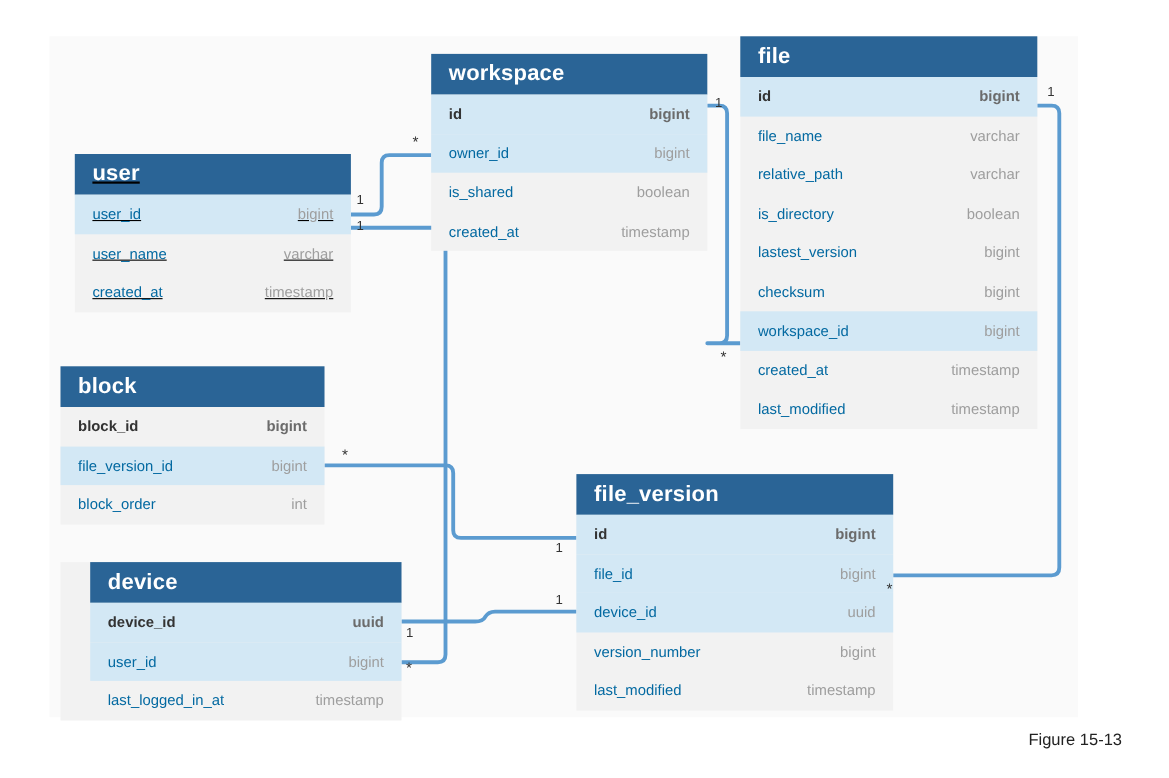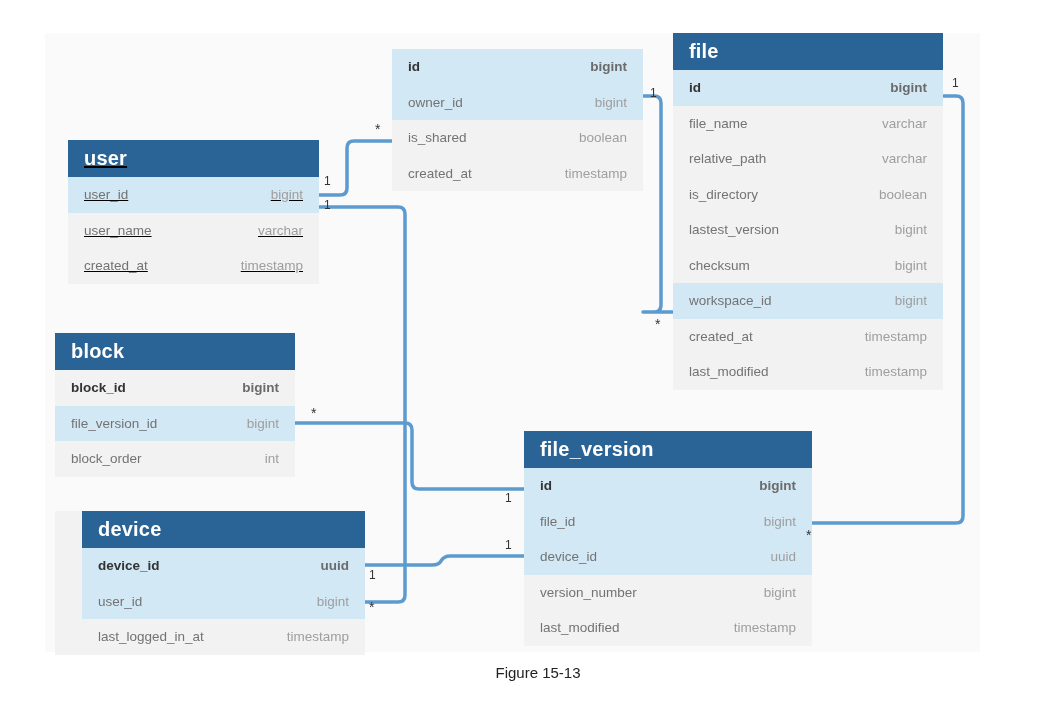--- a/index.html
+++ b/index.html
@@ -55,21 +55,21 @@
   .row {
     height: 35.5px;
     display: flex;
     align-items: center;
     justify-content: space-between;
     padding: 0 16px;
     box-sizing: border-box;
     font-size: 13.5px;
   }
   .row .col-name {
-    color: #737373;
+    color: #0369a1;
   }
   .row .col-type {
     color: #9e9e9e;
   }
   .row.hl {
     background: #d3e8f5;
   }
   .row.pk .col-name,
   .row.pk .col-type {
     color: #333333;
@@ -86,25 +86,24 @@
   }
   .card.star {
     font-size: 14px;
     line-height: 8px;
   }
   #caption {
     position: absolute;
     left: 0;
     top: 664px;
     width: 1020px;
-    text-align: center;
+    text-align: right;
     font-size: 15px;
     color: #222222;
     font-family: "Liberation Sans", sans-serif;
-    padding-left: 28px;
   }
 </style>
 </head>
 <body>
 
 <div id="canvas"></div>
 
 <div id="diagram-layer">
 
   <svg id="edges" viewBox="0 0 1063 707" xmlns="http://www.w3.org/2000/svg">
@@ -134,20 +133,21 @@
       <span class="col-name">user_name</span>
       <span class="col-type">varchar</span>
     </div>
     <div class="row">
       <span class="col-name">created_at</span>
       <span class="col-type">timestamp</span>
     </div>
   </div>
 
   <div class="entity" style="left:392px; top:49px; width:251px;">
+    <div class="entity-header">workspace</div>
     <div class="row hl pk">
       <span class="col-name">id</span>
       <span class="col-type">bigint</span>
     </div>
     <div class="row hl">
       <span class="col-name">owner_id</span>
       <span class="col-type">bigint</span>
     </div>
     <div class="row">
       <span class="col-name">is_shared</span>

